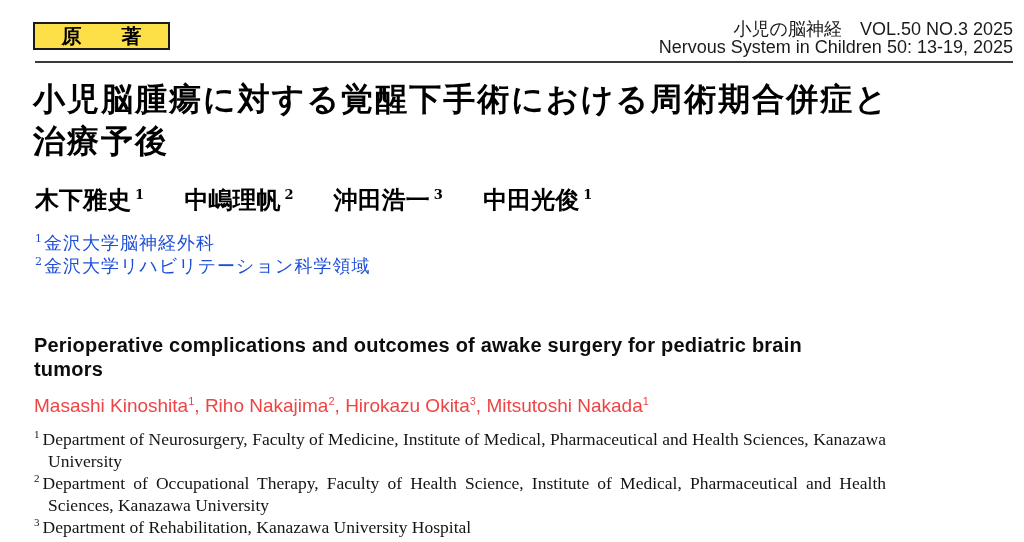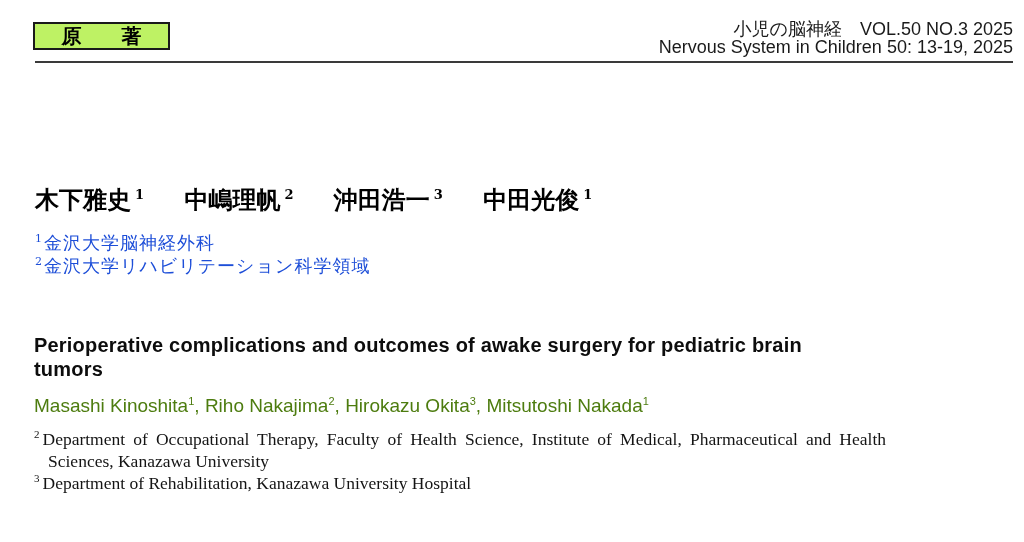--- a/index.html
+++ b/index.html
@@ -13,21 +13,21 @@
     position: relative;
     width: 1024px; height: 542px;
     background: #ffffff;
     overflow: hidden;
   }
 
   
   .badge {
     position: absolute; left: 33px; top: 22px;
     width: 137px; height: 28px;
-    background: #bef264;
+    background: #fde047;
     border: 2px solid #1a1a1a;
     box-sizing: border-box;
     display: flex; align-items: center; justify-content: center;
   }
   .badge span {
     font-family: "DejaVu Sans", sans-serif;
     font-weight: 700; font-size: 20px; color: #000;
     letter-spacing: 10px; margin-right: -10px;
     line-height: 1; white-space: pre;
   }
@@ -95,21 +95,21 @@
     font-size: 20px; line-height: 24px;
     letter-spacing: 0.2px;
     color: #0d0d0d;
   }
 
   
   .authors-en {
     position: absolute; left: 34px; top: 394px;
     font-family: "Liberation Sans", sans-serif;
     font-size: 19px; line-height: 23px;
-    color: #4d7c0f;
+    color: #ef4444;
     white-space: nowrap;
   }
   .authors-en sup { font-size: 11px; line-height: 0; vertical-align: super; }
 
   
   .affils-en {
     position: absolute; left: 34px; top: 428px;
     width: 852px;
     font-family: "Liberation Serif", serif;
     font-size: 17.5px; line-height: 22px;
@@ -133,37 +133,39 @@
     <span>原　著</span>
   </div>
 
   <div class="journal">
     <div>小児の脳神経　VOL.50 NO.3 2025</div>
     <div>Nervous System in Children 50: 13-19, 2025</div>
   </div>
 
   <div class="rule"></div>
 
+  <h1 class="title-ja"><span>小児脳腫瘍に対する覚醒下手術における周術期合併症と</span><br><span>治療予後</span></h1>
 
   <div class="authors-ja">
     <span class="author-ja"><span>木下雅史</span><sup>1</sup></span>
     <span class="author-ja"><span>中嶋理帆</span><sup>2</sup></span>
     <span class="author-ja"><span>沖田浩一</span><sup>3</sup></span>
     <span class="author-ja"><span>中田光俊</span><sup>1</sup></span>
   </div>
 
   <div class="affils-ja">
     <div class="affil-ja"><sup>1</sup><span>金沢大学脳神経外科</span></div>
     <div class="affil-ja"><sup>2</sup><span>金沢大学リハビリテーション科学領域</span></div>
   </div>
 
   <h2 class="title-en"><span>Perioperative complications and outcomes of awake surgery for pediatric brain</span><br><span>tumors</span></h2>
 
   <div class="authors-en">
     <span class="author-en"><span>Masashi Kinoshita</span><sup>1</sup><span>, </span></span><span class="author-en"><span>Riho Nakajima</span><sup>2</sup><span>, </span></span><span class="author-en"><span>Hirokazu Okita</span><sup>3</sup><span>, </span></span><span class="author-en"><span>Mitsutoshi Nakada</span><sup>1</sup><span></span></span>
   </div>
 
   <div class="affils-en">
+    <div class="entry"><sup>1</sup><span>Department of Neurosurgery, Faculty of Medicine, Institute of Medical, Pharmaceutical and Health Sciences, Kanazawa University</span></div>
     <div class="entry"><sup>2</sup><span>Department of Occupational Therapy, Faculty of Health Science, Institute of Medical, Pharmaceutical and Health Sciences, Kanazawa University</span></div>
     <div class="entry"><sup>3</sup><span>Department of Rehabilitation, Kanazawa University Hospital</span></div>
   </div>
 
 </div>
 
 </body></html>

